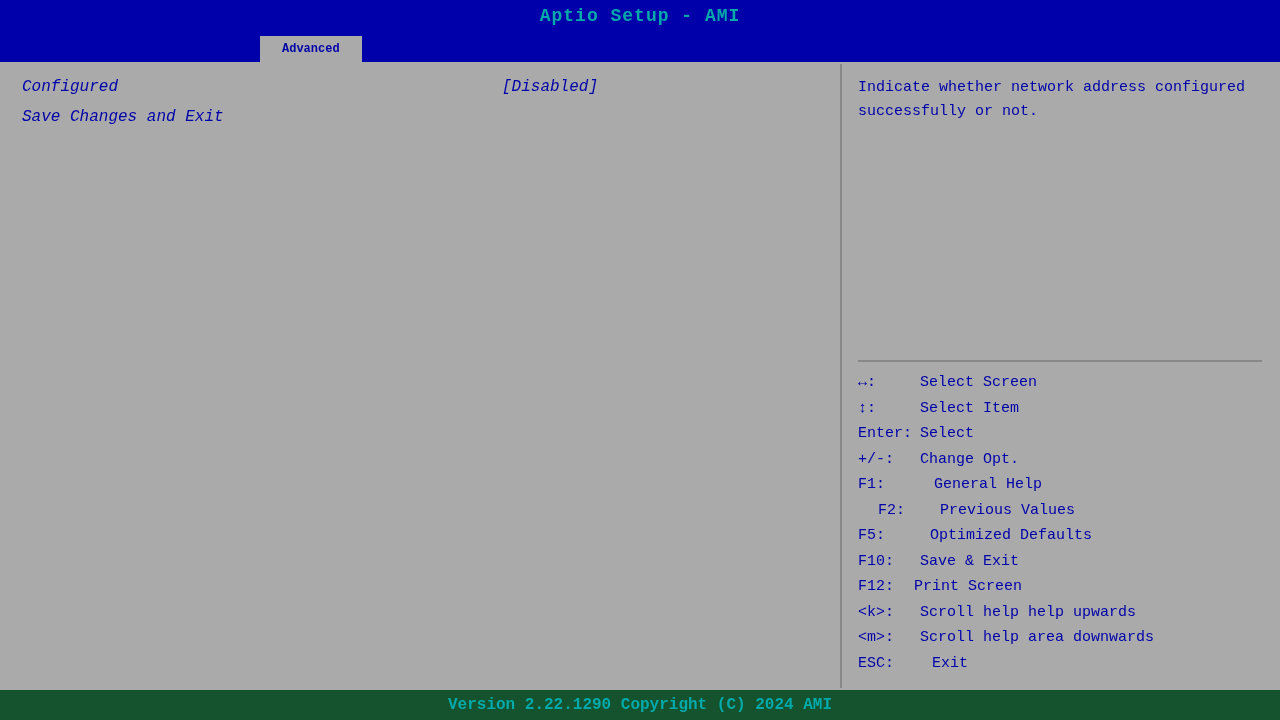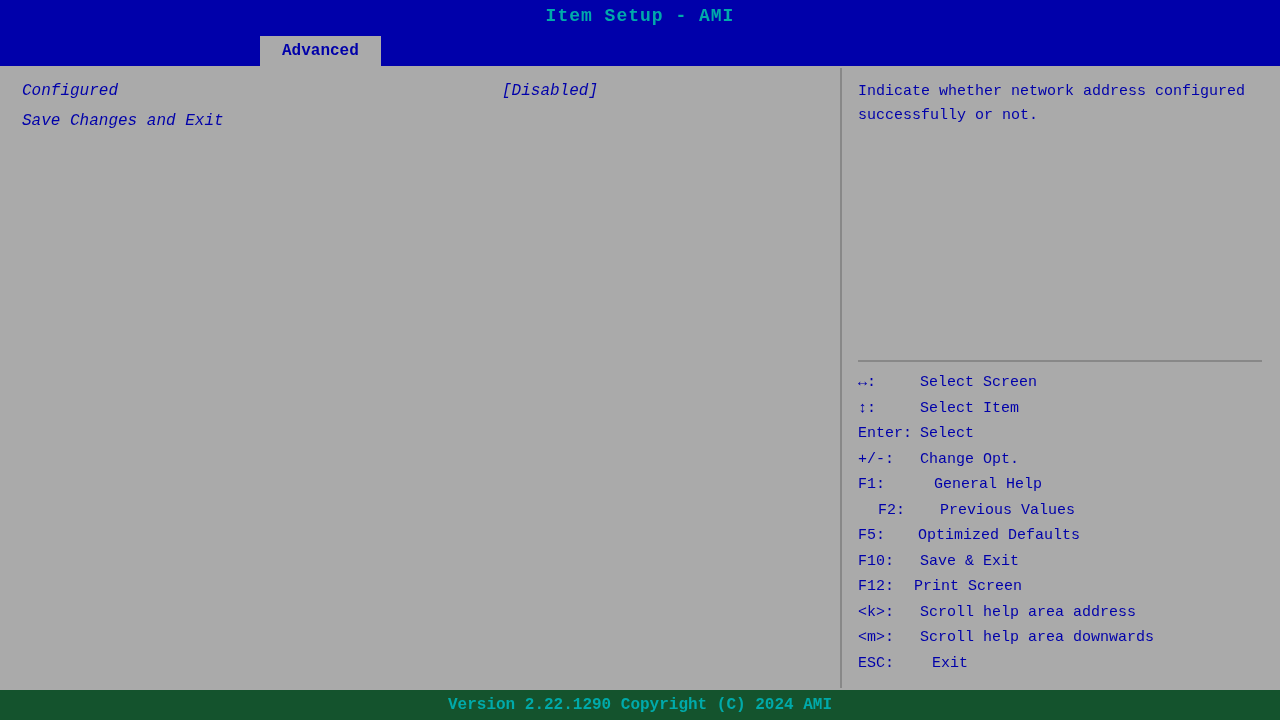--- a/index.html
+++ b/index.html
@@ -38,21 +38,21 @@
     #tab-row {
       background-color: #0000aa;
       padding: 4px 0 0 0;
       display: flex;
       align-items: flex-end;
       padding-left: 260px;
     }
 
     .tab {
       padding: 4px 20px;
-      font-size: 16px;
+      font-size: 12px;
       font-weight: bold;
       cursor: pointer;
       border: 2px solid transparent;
     }
 
     .tab.active {
       background-color: #aaaaaa;
       color: #0000aa;
       border-color: #aaaaaa;
     }
@@ -131,21 +131,21 @@
       font-size: 16px;
       font-weight: bold;
     }
   </style>
 </head>
 <body>
 
 <div id="app">
 
   <div id="title-bar">
-    <span>Item Setup - AMI</span>
+    <span>Aptio Setup - AMI</span>
   </div>
 
   <div id="tab-row">
     <div class="tab active">
       <span>Advanced</span>
     </div>
   </div>
 
   <div id="main-content">
 
@@ -189,35 +189,35 @@
             <span>Change Opt.</span>
           </div>
           <div style="display: flex; gap: 20px;">
             <span style="min-width: 56px;">F1:</span>
             <span>General Help</span>
           </div>
           <div style="display: flex; gap: 6px; margin-left: 20px;">
             <span style="min-width: 56px;">F2:</span>
             <span>Previous Values</span>
           </div>
-          <div style="display: flex; gap: 4px;">
+          <div style="display: flex; gap: 16px;">
             <span style="min-width: 56px;">F5:</span>
             <span>Optimized Defaults</span>
           </div>
           <div style="display: flex; gap: 6px;">
             <span style="min-width: 56px;">F10:</span>
             <span>Save &amp; Exit</span>
           </div>
           <div style="display: flex; ">
             <span style="min-width: 56px;">F12:</span>
             <span>Print Screen</span>
           </div>
           <div style="display: flex; gap: 6px;">
             <span style="min-width: 56px;">&lt;k&gt;:</span>
-            <span>Scroll help area address</span>
+            <span>Scroll help help upwards</span>
           </div>
           <div style="display: flex; gap: 6px;">
             <span style="min-width: 56px;">&lt;m&gt;:</span>
             <span>Scroll help area downwards</span>
           </div>
           <div style="display: flex; gap: 18px;">
             <span style="min-width: 56px;">ESC:</span>
             <span>Exit</span>
           </div>
         </div>

